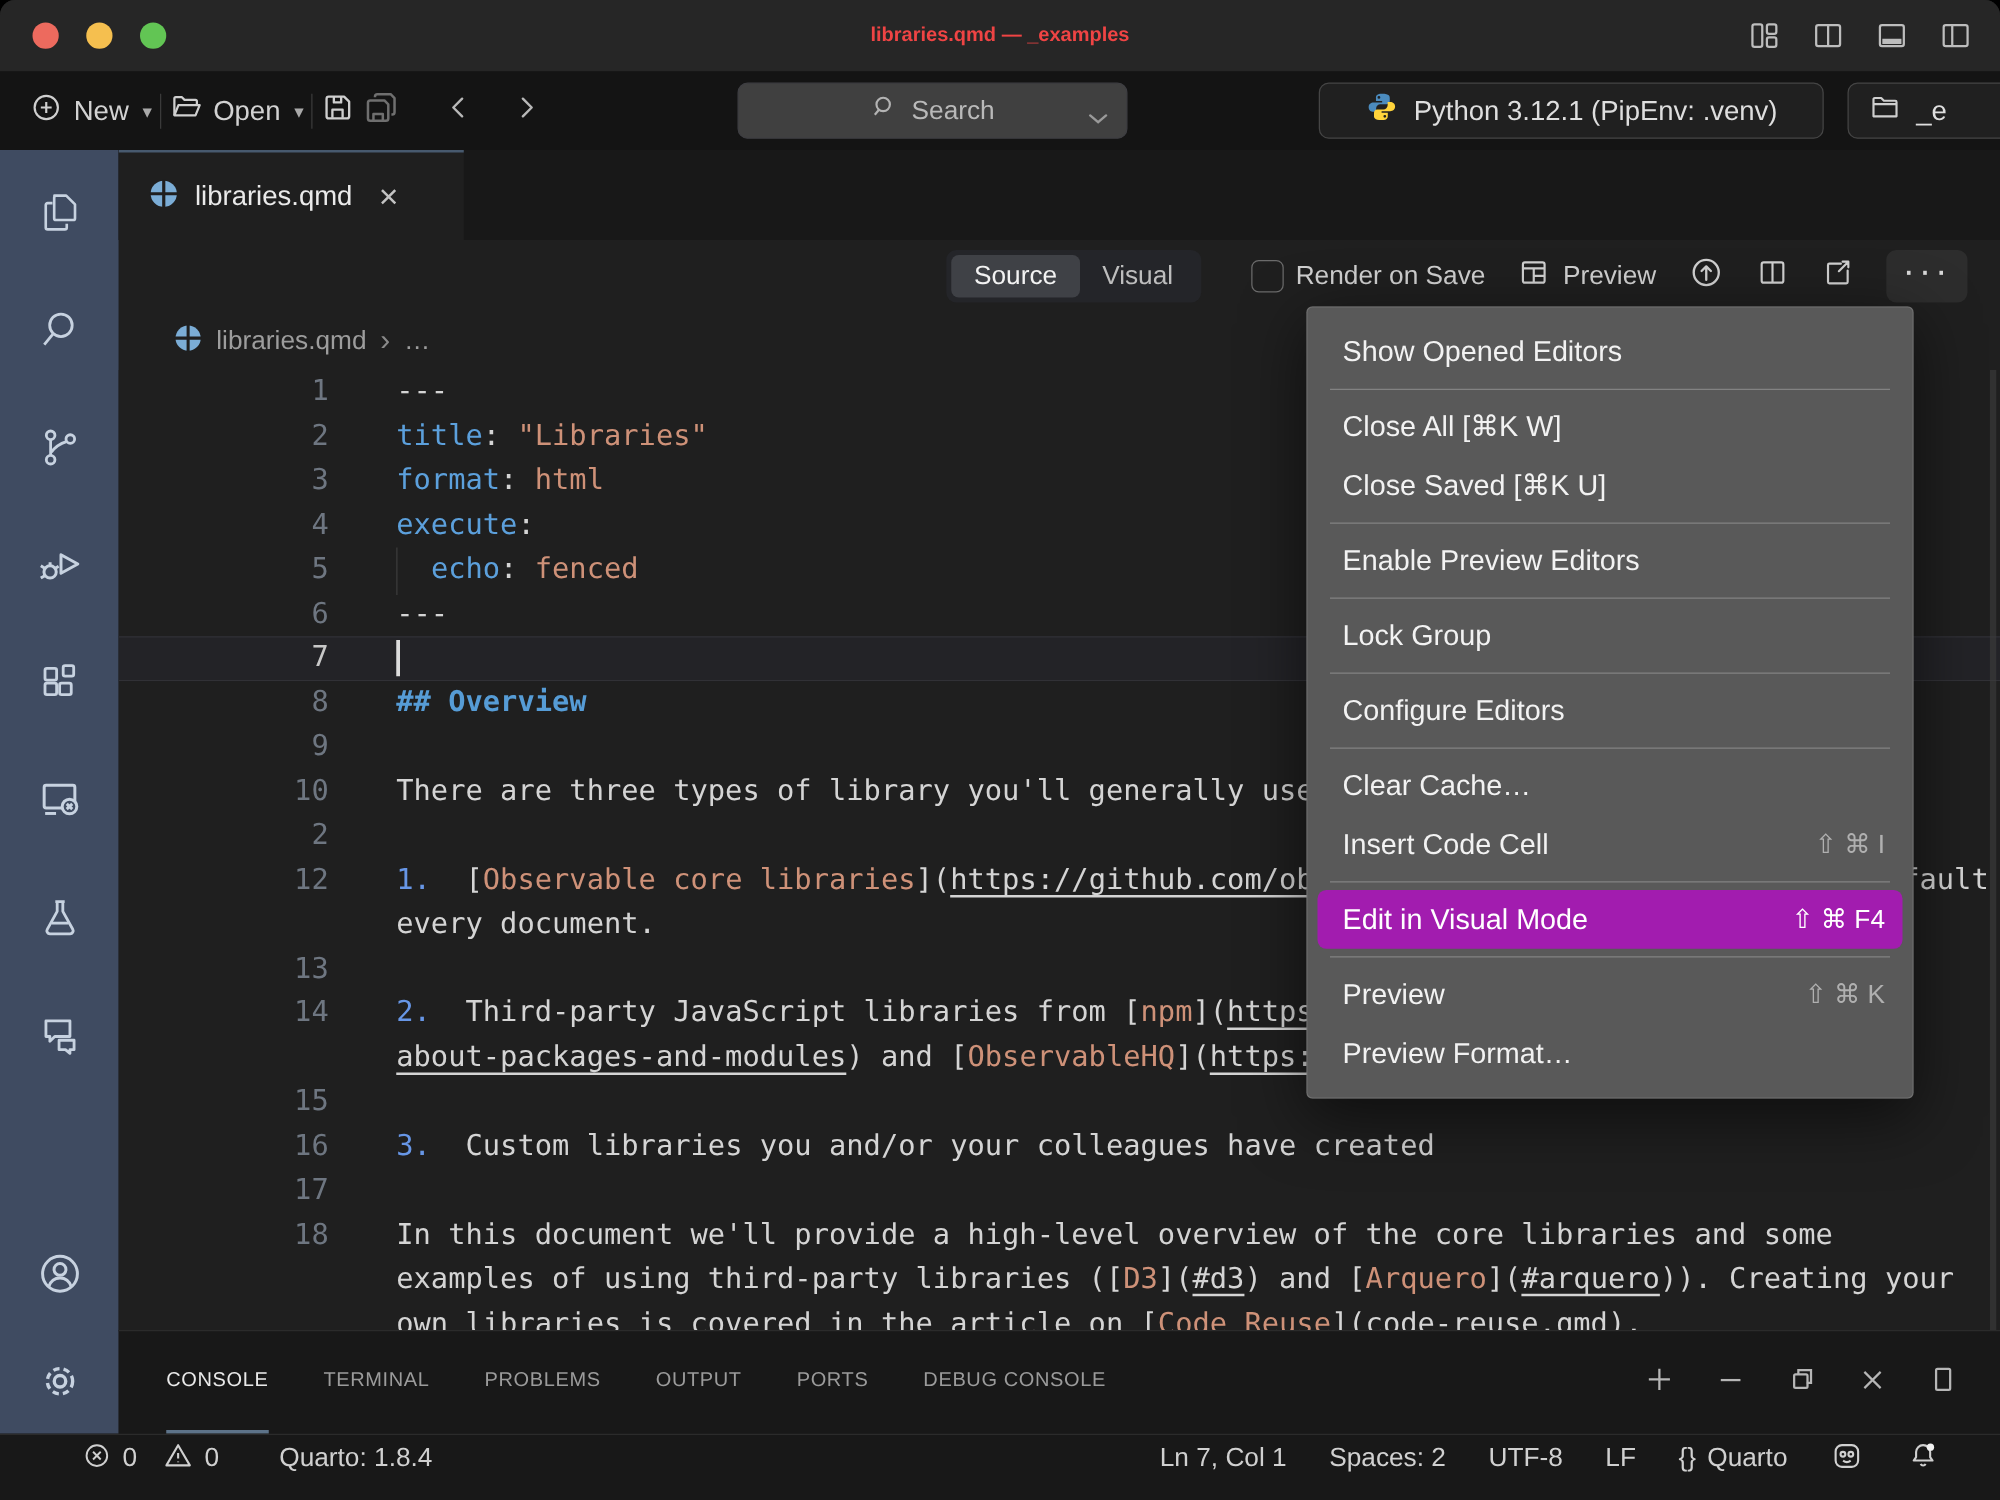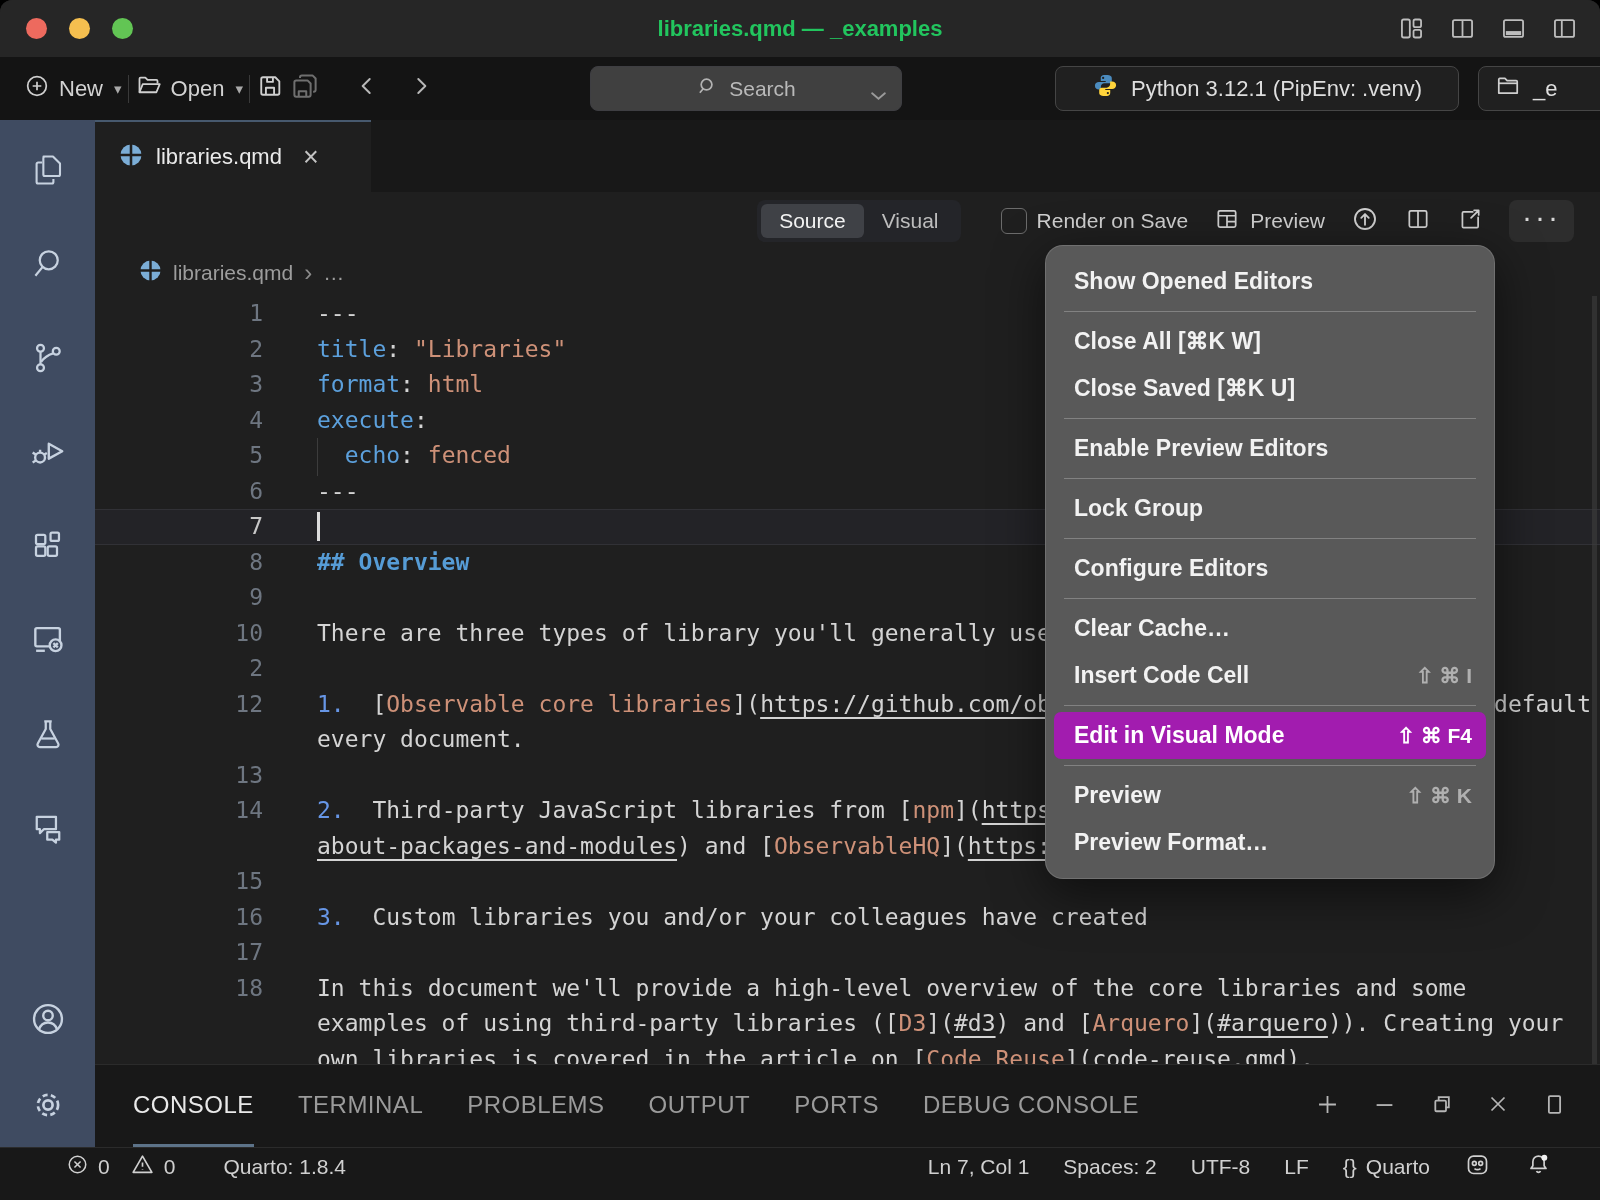--- a/index.html
+++ b/index.html
@@ -4,21 +4,21 @@
 <style>
   html,body{margin:0;padding:0;background:#000;}
   body{font-family:"Liberation Sans",sans-serif;-webkit-font-smoothing:antialiased;}
   .page{position:relative;width:1600px;height:1200px;background:#1f1f1f;overflow:hidden;border-radius:12px 12px 0 0;}
 
   
   .titlebar{position:absolute;left:0;top:0;width:100%;height:57px;background:#262626;}
   .traffic{position:absolute;left:26px;top:18px;display:flex;gap:22px;}
   .tl{width:21px;height:21px;border-radius:50%;}
   .tl.red{background:#ed6a5e;} .tl.yellow{background:#f5bf4f;} .tl.green{background:#62c554;}
-  .win-title{position:absolute;left:0;top:0;width:100%;height:57px;line-height:57px;text-align:center;color:#22c55e;font-size:22px;font-weight:700;}
+  .win-title{position:absolute;left:0;top:0;width:100%;height:57px;line-height:57px;text-align:center;color:#ef4444;font-size:16px;font-weight:700;}
   .tb-winicons{position:absolute;right:22px;top:0;height:57px;display:flex;align-items:center;gap:24px;}
   .tb-winicons svg{display:block;}
 
   
   .toolbar{position:absolute;left:0;top:57px;width:100%;height:63px;background:#141414;border-bottom:1px solid #000;}
   .tb-left{position:absolute;left:24px;top:0;height:63px;display:flex;align-items:center;color:#d2d2d2;font-size:22px;}
   .tb-item{display:flex;align-items:center;gap:9px;cursor:default;}
   .tb-caret{font-size:15px;color:#a9a9a9;margin-left:2px;}
   .tb-divider{width:1px;height:28px;background:#3a3a3a;margin:0 6px;}
   .searchbox{position:absolute;left:590px;top:9px;width:312px;height:45px;background:#404040;border:1px solid #3e3e42;border-radius:8px;display:flex;align-items:center;justify-content:center;gap:10px;color:#b9b9b9;font-size:21px;box-sizing:border-box;}
@@ -63,32 +63,32 @@
   .ctext.has-guide::before{content:"";position:absolute;left:0;top:-4px;height:38px;border-left:1.5px solid #3c3c3c;}
   .cursor{position:absolute;left:222px;top:3px;width:2.5px;height:29px;background:#dcdcdc;}
   .tk-p{color:#d4d4d4;} .tk-k{color:#5ca0dc;} .tk-s{color:#ce9178;}
   .tk-h{color:#569cd6;font-weight:bold;} .tk-n{color:#6796e6;}
   .tk-u{color:#d4d4d4;text-decoration:underline;text-underline-offset:5px;}
   .vscroll{position:absolute;right:3px;top:0;bottom:0;width:5px;background:#3d3d3d;opacity:.6;}
 
   
   .panel{position:absolute;left:0;bottom:0;right:0;height:82px;background:#181818;border-top:1px solid #2b2b2b;display:flex;align-items:stretch;}
   .ptabs{display:flex;gap:44px;padding-left:38px;}
-  .ptab{display:flex;align-items:center;color:#9b9b9b;font-size:24px;letter-spacing:.5px;border-bottom:3px solid transparent;box-sizing:border-box;}
+  .ptab{display:flex;align-items:center;color:#9b9b9b;font-size:16px;letter-spacing:.5px;border-bottom:3px solid transparent;box-sizing:border-box;}
   .ptab.active{color:#e9e9e9;border-bottom-color:#5d7389;}
   .picons{margin-left:auto;display:flex;align-items:center;gap:30px;padding-right:32px;}
 
   
   .statusbar{position:absolute;left:0;top:1147px;width:100%;height:53px;background:#181818;border-top:1px solid #2b2b2b;display:flex;align-items:center;justify-content:space-between;padding:0 48px 14px 66px;box-sizing:border-box;color:#d0d0d0;font-size:21px;}
   .st-group{display:flex;align-items:center;gap:34px;}
   .st-item{display:flex;align-items:center;gap:9px;}
   .st-prob{display:flex;align-items:center;gap:20px;}
 
   
-  .ctxmenu{position:absolute;left:1045px;top:245px;width:450px;background:#595959;border:1px solid rgba(255,255,255,.14);border-radius:18px;box-shadow:0 14px 50px rgba(0,0,0,.55);padding:12px 8px;box-sizing:border-box;z-index:20;font-weight:bold;}
+  .ctxmenu{position:absolute;left:1045px;top:245px;width:486px;background:#595959;border:1px solid rgba(255,255,255,.14);border-radius:5px;box-shadow:0 14px 50px rgba(0,0,0,.55);padding:12px 8px;box-sizing:border-box;z-index:20;}
   .mitem{height:47px;display:flex;align-items:center;justify-content:space-between;padding:0 14px 0 20px;border-radius:7px;color:#f2f2f2;font-size:23px;}
   .mitem.hl{background:#a21caf;color:#fff;align-items:center;}
   .mshort{color:#b0b0b0;font-size:21px;}
   .mitem.hl .mshort{color:#fff;}
   .msep{height:1px;background:rgba(255,255,255,.25);margin:6px 10px;}
 
   svg{overflow:visible;}
 </style>
 </head>
 <body>

